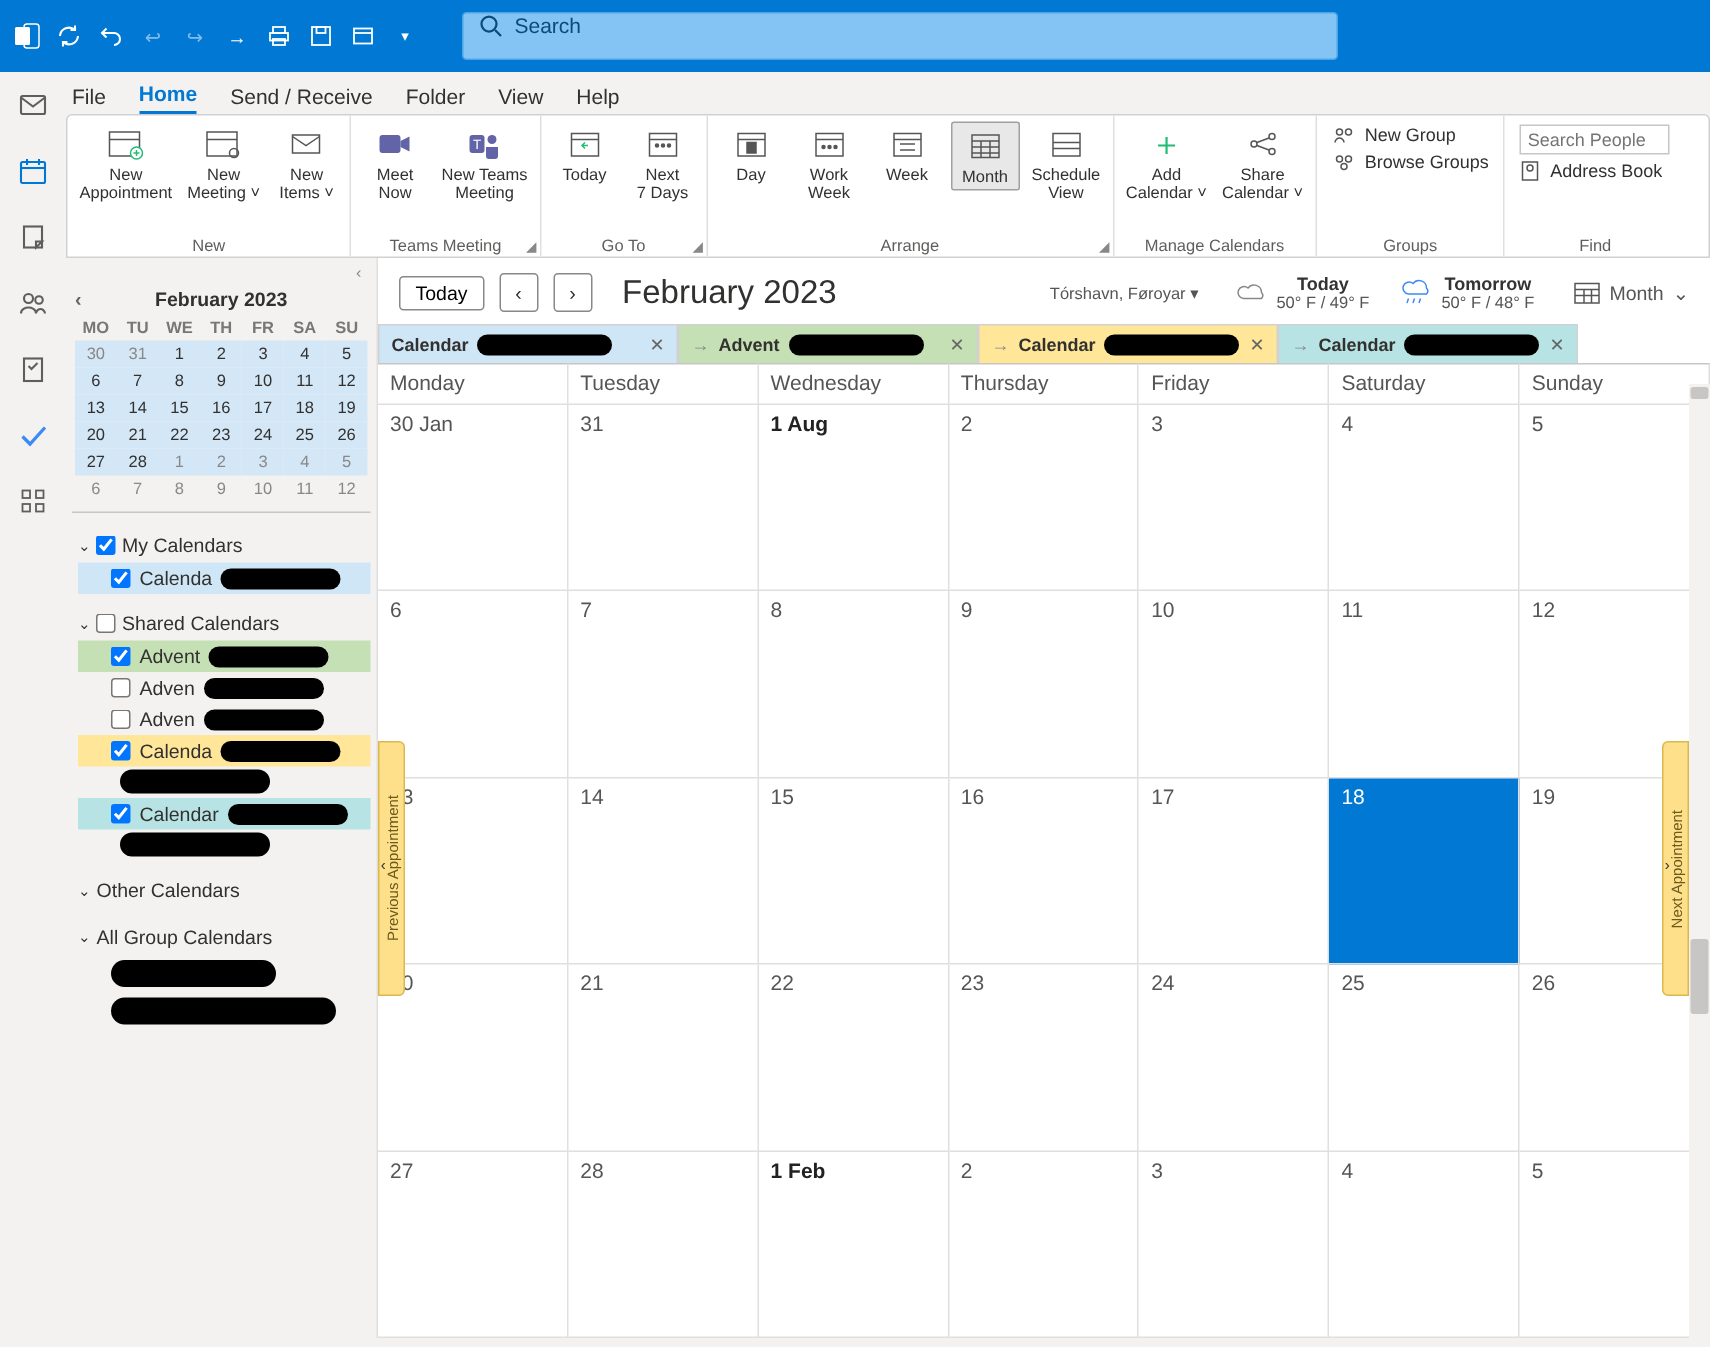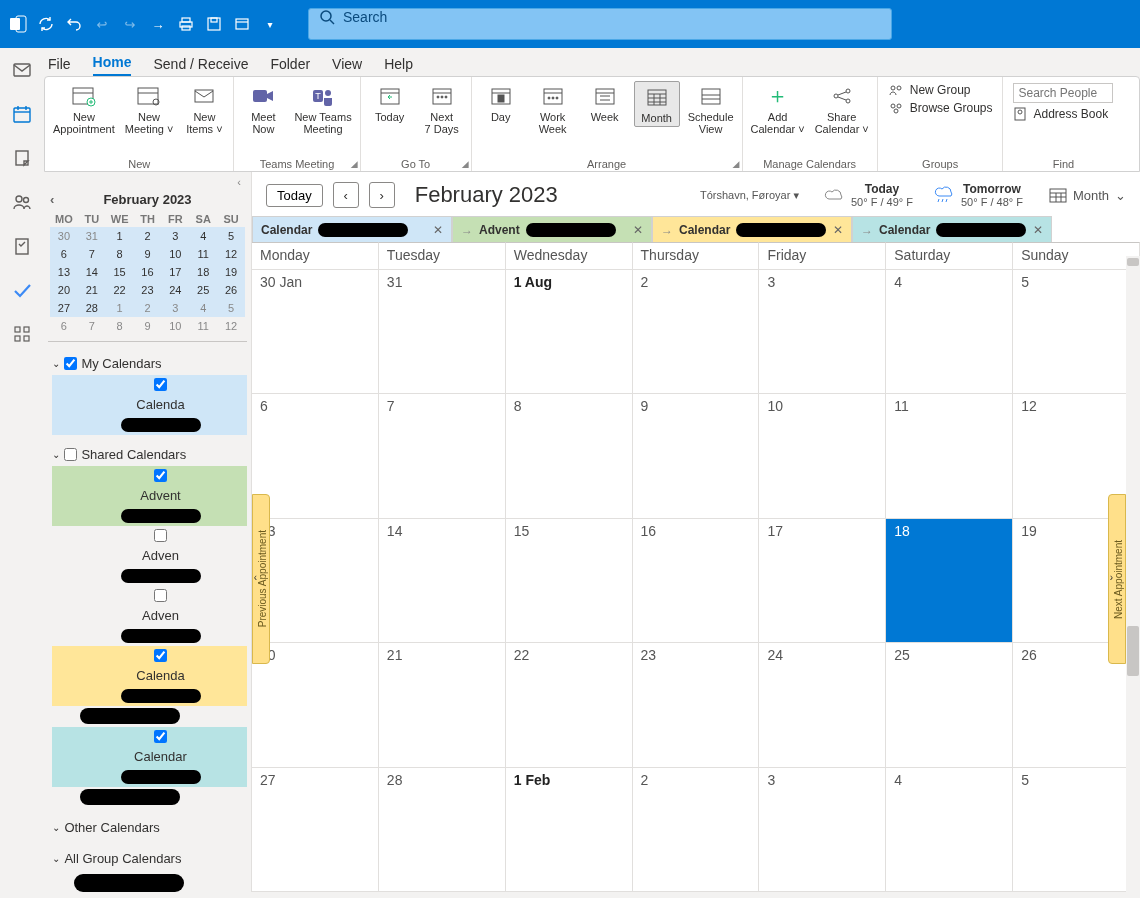--- a/index.html
+++ b/index.html
@@ -34,21 +34,21 @@
 .mc-head{display:flex;align-items:center;justify-content:center;position:relative;font-weight:600;font-size:13px;margin:4px 0;}
 .mc-head .navL{position:absolute;left:0;cursor:pointer;color:#666;}
 .mc-grid{display:grid;grid-template-columns:repeat(7,1fr);text-align:center;font-size:11px;}
 .mc-grid .dh{color:#777;font-weight:600;padding:2px 0;}
 .mc-grid .dc{padding:3px 0;cursor:pointer;}
 .mc-grid .dc.off{color:#888;}
 .mc-grid .dc.inrange{background:#d4e7f7;}
 .mc-divider{border-top:1px solid #c8c6c4;margin:6px 4px;}
 .calgroup{padding:4px 4px 4px 8px;font-size:13px;}
 .calgroup .ghead{display:flex;align-items:center;gap:4px;padding:4px 0;cursor:pointer;}
-.calgroup .gitem{display:flex;align-items:center;gap:6px;padding:3px 0 3px 22px;cursor:pointer;position:relative;flex-direction:column;}
+.calgroup .gitem{display:flex;align-items:center;gap:6px;padding:3px 0 3px 22px;cursor:pointer;position:relative;}
 .calgroup .gitem input{width:13px;height:13px;}
 .redact{background:#000;border-radius:10px;display:inline-block;}
 .main{flex:1;background:#fff;display:flex;flex-direction:column;position:relative;}
 .main-head{display:flex;align-items:center;padding:10px 14px 8px 14px;gap:10px;}
 .btn{border:1px solid #8a8886;background:#fff;border-radius:3px;padding:3px 10px;font-size:13px;cursor:pointer;}
 .navbtn{border:1px solid #8a8886;background:#fff;width:26px;height:26px;display:flex;align-items:center;justify-content:center;border-radius:3px;cursor:pointer;}
 .title{font-size:22px;font-weight:400;margin-left:10px;}
 .weather{display:flex;align-items:center;gap:6px;font-size:11px;margin-left:auto;color:#555;text-align:center;}
 .weather .big{font-size:12px;font-weight:600;color:#333;}
 .viewdd{display:flex;align-items:center;gap:6px;border:none;cursor:pointer;font-size:13px;}

